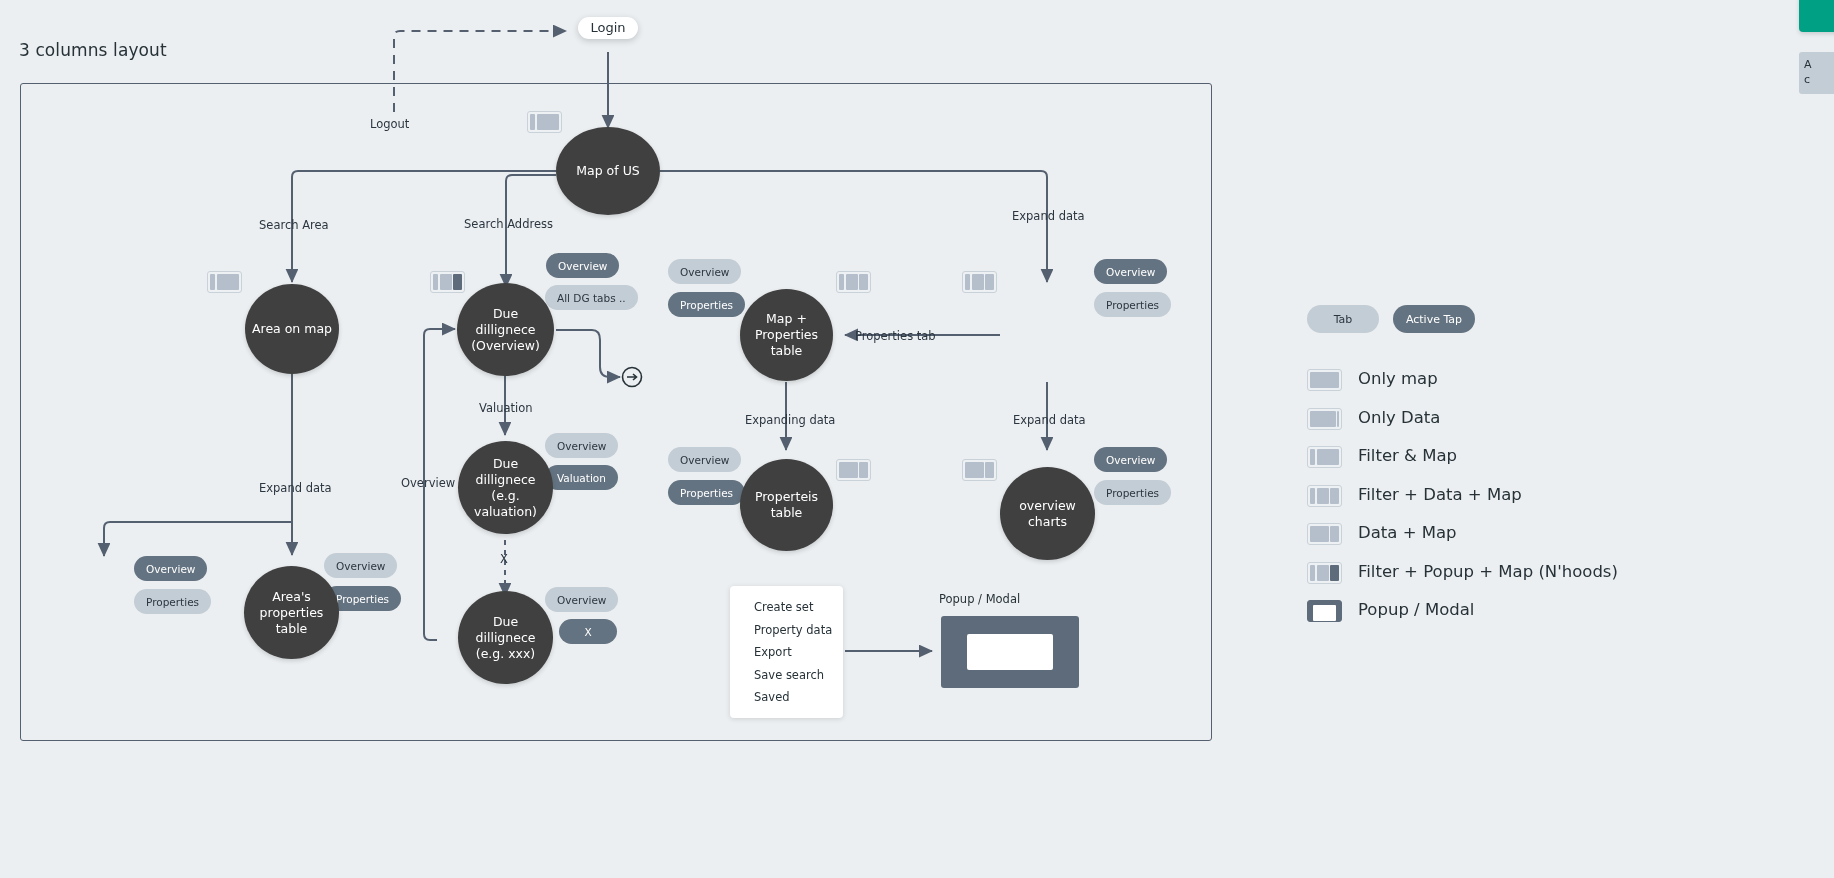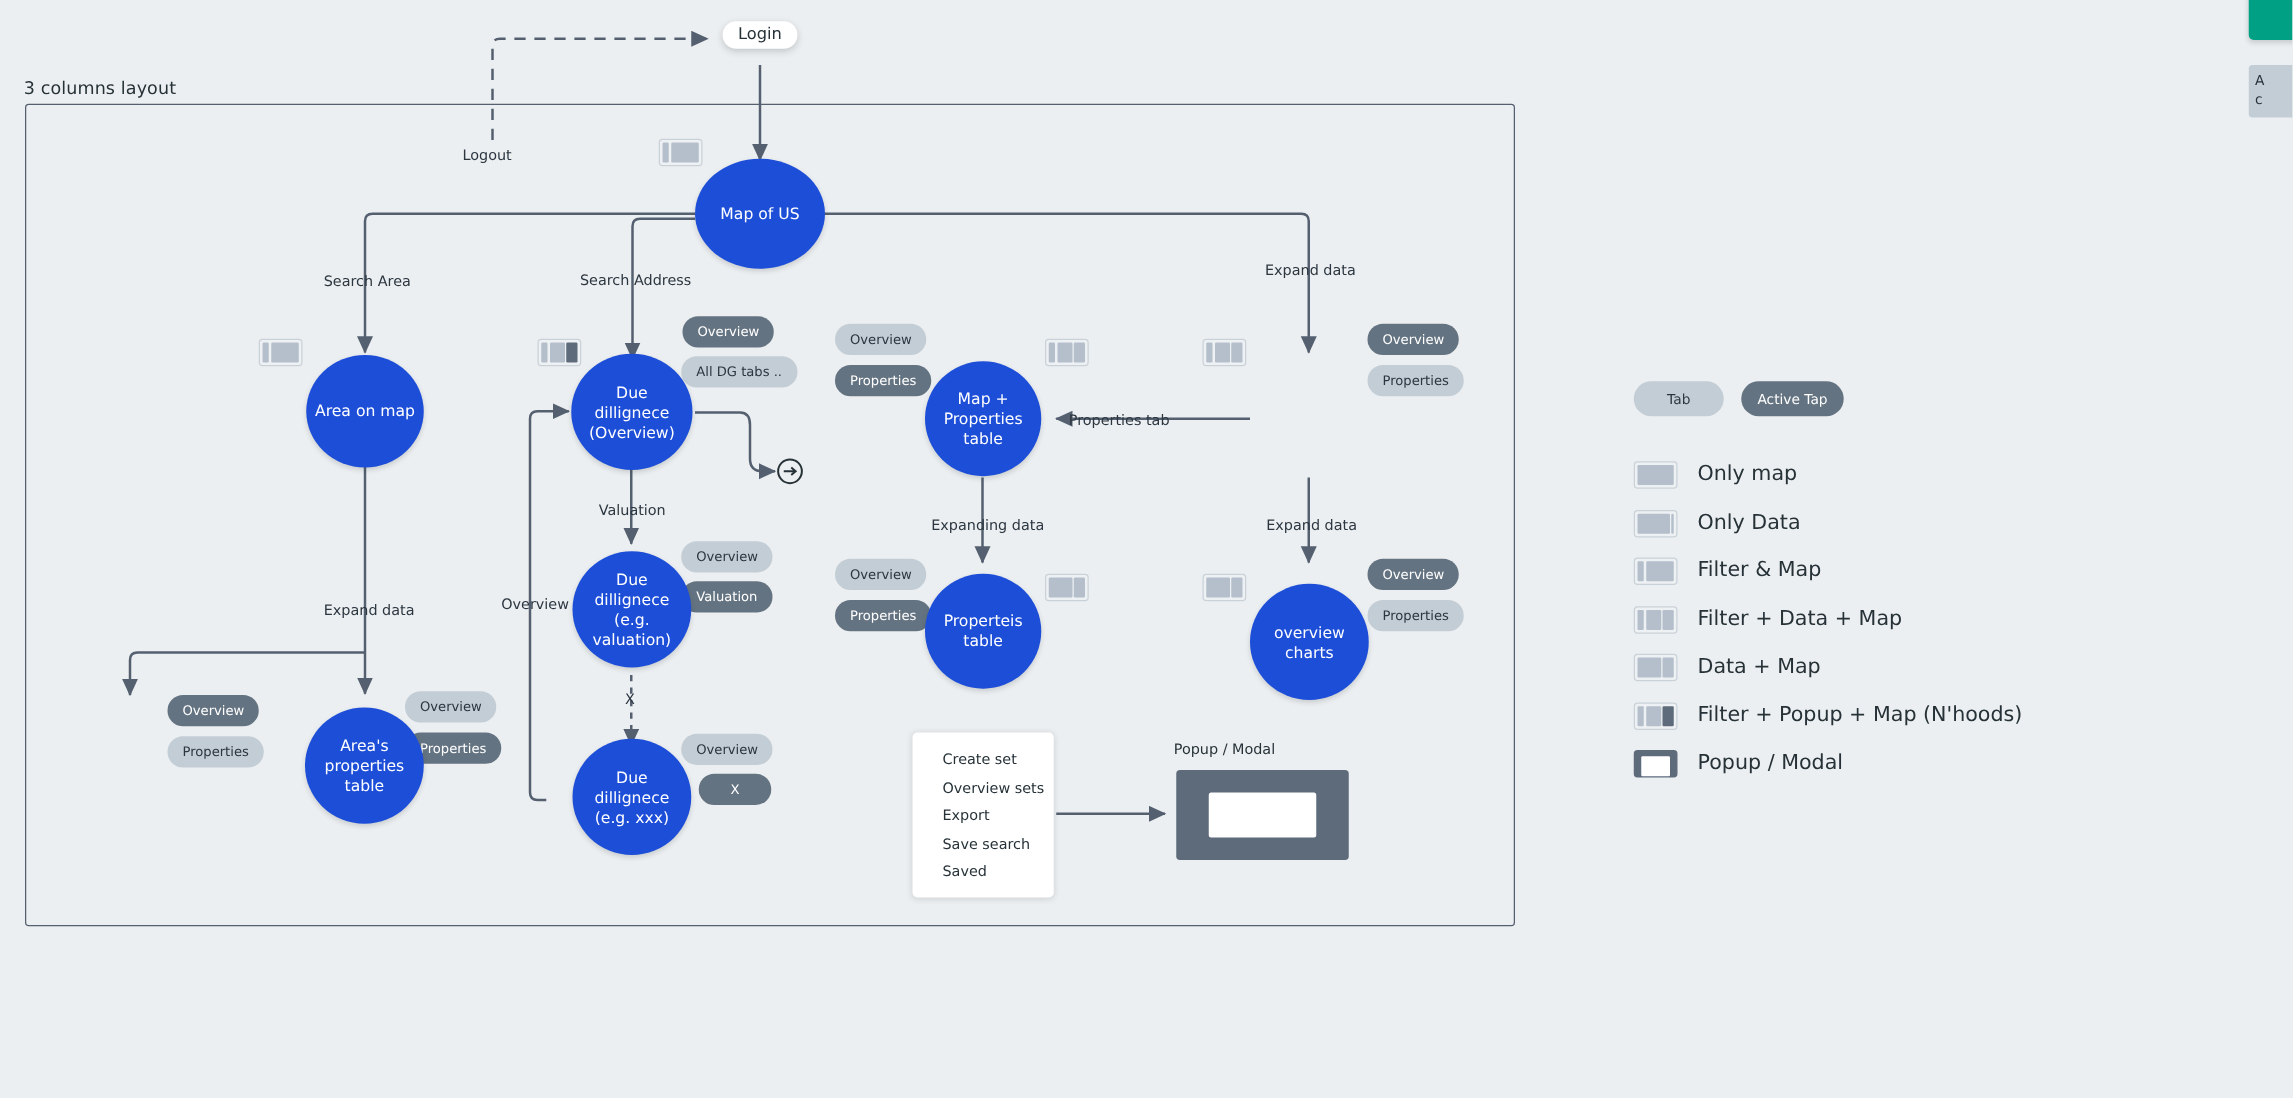--- a/index.html
+++ b/index.html
@@ -13,41 +13,40 @@
     width: 1834px;
     height: 878px;
     background: #eceff1;
     overflow: hidden;
   }
 
   
   .page-title {
     position: absolute;
     left: 19px; top: 40px;
-    font-size: 14px;
+    font-size: 17px;
     color: #263238;
     letter-spacing: .1px;
-    margin-top: 23px;
   }
 
   
   .frame {
     position: absolute;
     left: 20px; top: 83px;
     width: 1192px; height: 658px;
     border: 1.6px solid #546070;
     border-radius: 3px;
     background: transparent;
   }
 
   
   .node {
     position: absolute;
     border-radius: 50%;
-    background: #1d4ed8;
+    background: #404040;
     color: #ffffff;
     display: flex;
     align-items: center;
     justify-content: center;
     text-align: center;
     font-size: 12.5px;
     line-height: 1.28;
     box-shadow: 0 2px 4px rgba(38,50,56,.18);
     padding: 4px;
     z-index: 6;
@@ -320,21 +319,21 @@
     <i style="flex:1"></i>
       <i style="flex:0 0 9px"></i>
   </div>
   <div class="thumb" style="left:962px; top:459px;">
     <i style="flex:1"></i>
       <i style="flex:0 0 9px"></i>
   </div>
 
   <div class="menu">
     <div>Create set</div>
-    <div>Overview sets</div>
+    <div>Property data</div>
     <div>Export</div>
     <div>Save search</div>
     <div>Saved</div>
   </div>
 
   <div class="modal-caption">Popup / Modal</div>
   <div class="modal-box">
     <div class="inner"></div>
   </div>
 

